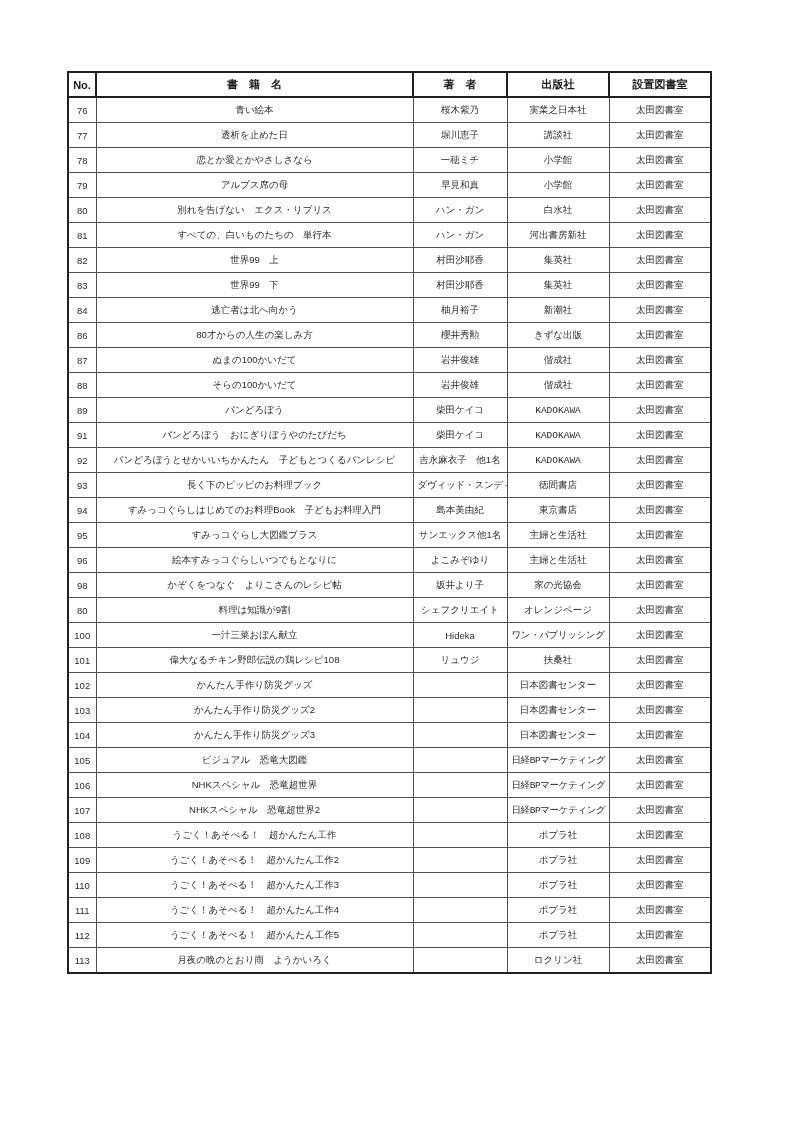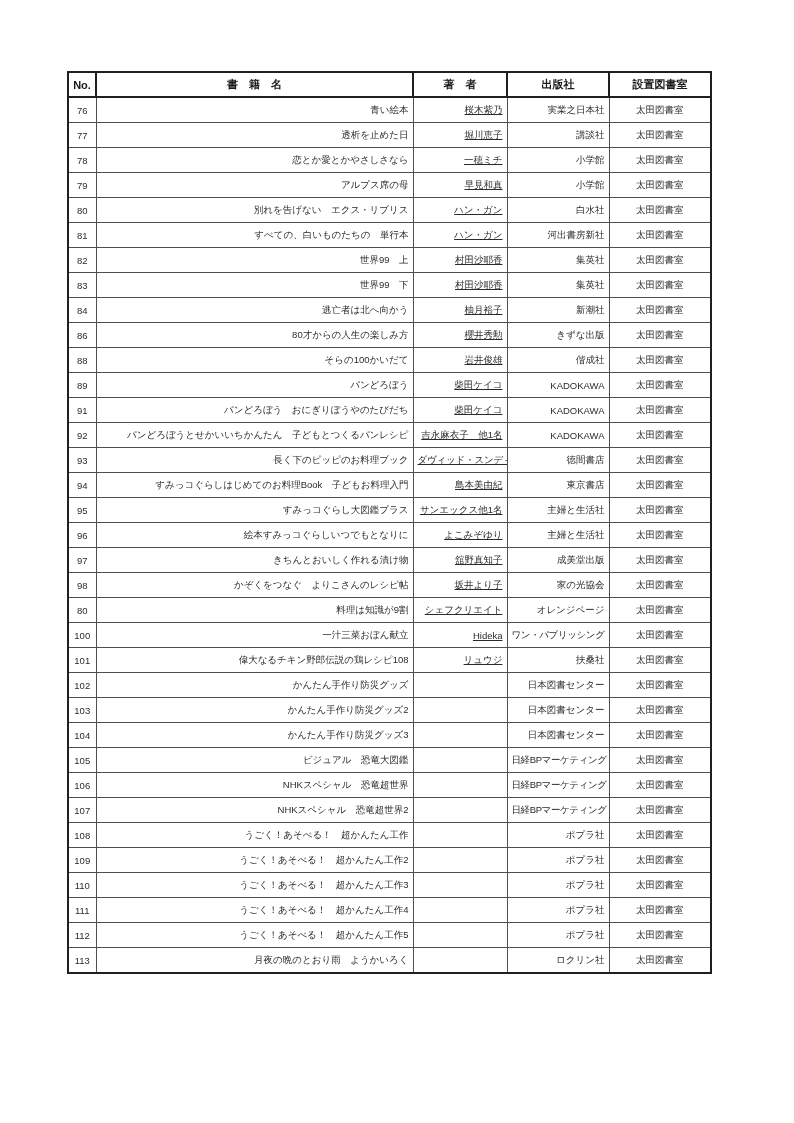--- a/index.html
+++ b/index.html
@@ -48,23 +48,23 @@
     border: 1px solid #4f4f4f;
     height: 24px;
     font-size: 9.5px;
     vertical-align: middle;
     padding: 0 4px;
     overflow: hidden;
     white-space: nowrap;
     color: #2b2b2b;
   }
   td.col-no      { text-align: center; padding: 0 1px; }
-  td.col-title   { text-align: right; }
-  td.col-author  { text-align: right; text-decoration: underline; }
-  td.col-publisher { text-align: right; }
+  td.col-title   { text-align: center; }
+  td.col-author  { text-align: center; }
+  td.col-publisher { text-align: center; font-family: Liberation Mono, monospace; }
   td.col-library { text-align: center; }
   td.small-text  { font-size: 7px; letter-spacing: -0.2px; }
   td.tight-text  { font-size: 9px; letter-spacing: -0.4px; padding: 0 1px 0 3px; }
 
   .page-footer {
     position: absolute;
     top: 1076px;
     left: 0;
     width: 100%;
     text-align: center;
@@ -159,20 +159,27 @@
           <td class="col-library">太田図書室</td>
         </tr>
         <tr>
           <td class="col-no">86</td>
           <td class="col-title">80才からの人生の楽しみ方</td>
           <td class="col-author">櫻井秀勲</td>
           <td class="col-publisher">きずな出版</td>
           <td class="col-library">太田図書室</td>
         </tr>
         <tr>
+          <td class="col-no">87</td>
+          <td class="col-title">ぬまの100かいだて</td>
+          <td class="col-author">岩井俊雄</td>
+          <td class="col-publisher">偕成社</td>
+          <td class="col-library">太田図書室</td>
+        </tr>
+        <tr>
           <td class="col-no">88</td>
           <td class="col-title">そらの100かいだて</td>
           <td class="col-author">岩井俊雄</td>
           <td class="col-publisher">偕成社</td>
           <td class="col-library">太田図書室</td>
         </tr>
         <tr>
           <td class="col-no">89</td>
           <td class="col-title">パンどろぼう</td>
           <td class="col-author">柴田ケイコ</td>
@@ -215,27 +222,20 @@
           <td class="col-library">太田図書室</td>
         </tr>
         <tr>
           <td class="col-no">96</td>
           <td class="col-title">絵本すみっコぐらしいつでもとなりに</td>
           <td class="col-author">よこみぞゆり</td>
           <td class="col-publisher">主婦と生活社</td>
           <td class="col-library">太田図書室</td>
         </tr>
         <tr>
-          <td class="col-no">97</td>
-          <td class="col-title">きちんとおいしく作れる漬け物</td>
-          <td class="col-author">舘野真知子</td>
-          <td class="col-publisher">成美堂出版</td>
-          <td class="col-library">太田図書室</td>
-        </tr>
-        <tr>
           <td class="col-no">98</td>
           <td class="col-title">かぞくをつなぐ　よりこさんのレシピ帖</td>
           <td class="col-author">坂井より子</td>
           <td class="col-publisher">家の光協会</td>
           <td class="col-library">太田図書室</td>
         </tr>
         <tr>
           <td class="col-no">80</td>
           <td class="col-title">料理は知識が9割</td>
           <td class="col-author">シェフクリエイト</td>

